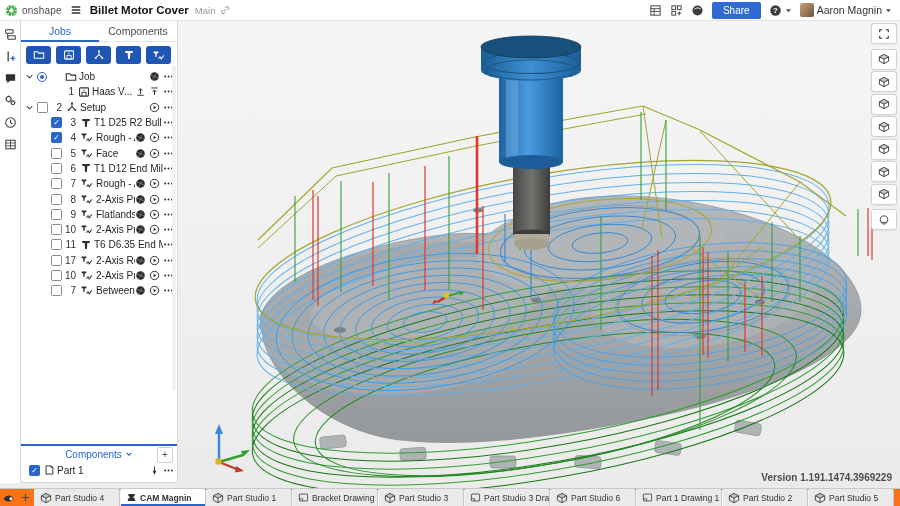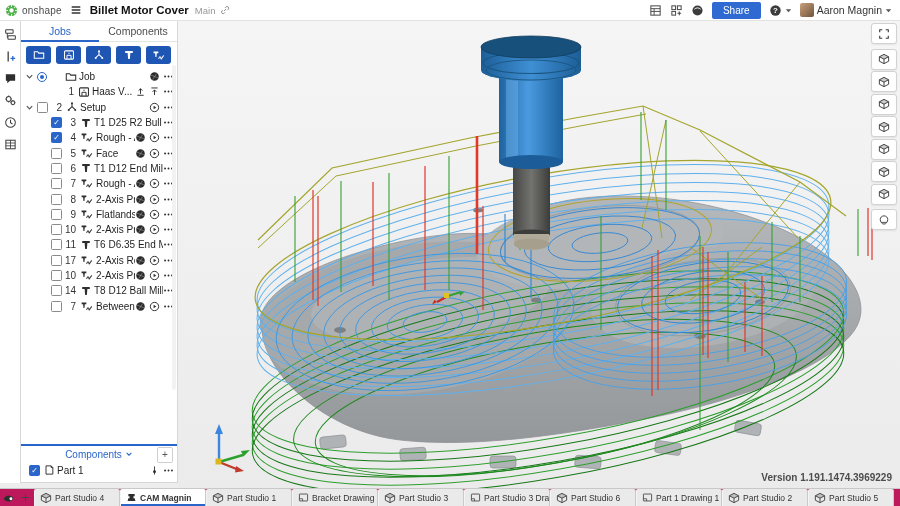--- a/index.html
+++ b/index.html
@@ -54,21 +54,21 @@
   
   .viewport{position:absolute;top:21px;left:178px;right:0;bottom:18px;background:linear-gradient(#f5f5f5,#ebebeb);font-weight:bold;}
   .scene{position:absolute;inset:0;width:100%;height:100%;}
   .rtb{position:absolute;top:2px;right:3px;display:flex;flex-direction:column;gap:1.5px;}
   .rtb-btn{width:24px;height:19px;background:#fff;border:1px solid #d2d2d2;border-radius:3px;display:flex;align-items:center;justify-content:center;color:#3a3a3a;box-shadow:0 1px 2px rgba(0,0,0,.07);cursor:pointer;}
   .rtb-btn:first-child{margin-bottom:3px;}
   .rtb-btn:last-child{margin-top:3px;}
   .version{position:absolute;right:8px;bottom:5px;font-size:10px;color:#4c4c4c;}
 
   
-  .tabbar{position:absolute;left:0;right:0;bottom:0;height:18px;background:#be185d;border-top:1px solid #c8c8c8;display:flex;align-items:stretch;box-sizing:border-box;}
+  .tabbar{position:absolute;left:0;right:0;bottom:0;height:18px;background:#f97316;border-top:1px solid #c8c8c8;display:flex;align-items:stretch;box-sizing:border-box;}
   .hand{width:17px;display:flex;align-items:center;justify-content:center;color:#2e2e2e;cursor:pointer;}
   .addtab{width:17px;display:flex;align-items:center;justify-content:center;color:#444;cursor:pointer;}
   .btab{flex:0 0 86px;display:flex;align-items:center;gap:3px;padding:0 5px;box-sizing:border-box;background:#eaeaea;border-right:1px solid #c9c9c9;border-left:1px solid #f4f4f4;font-size:8.5px;color:#333;overflow:hidden;white-space:nowrap;cursor:pointer;border-radius:2px 2px 0 0;}
   .btab.active{background:#fff;box-shadow:inset 0 -2px 0 #2a65c9;font-weight:bold;}
   .btab .ic{flex:0 0 auto;color:#444;display:flex;}
 </style>
 </head>
 <body>
 
 <div class="app">
@@ -627,40 +627,20 @@
                 <circle cx="7" cy="7" r="5.4" fill="#2b2b2b"></circle>
                 <path d="M2.6 5.2l8.6 3.4M4.6 11l5-7.6" stroke="#aaa" stroke-width=".7"></path>
               </svg>
             </span>
             <span class="ic" style="display:flex;align-items:center">
               <svg width="11" height="11" viewBox="0 0 14 14">
                 <circle cx="7" cy="7" r="5.3" fill="none" stroke="currentColor" stroke-width="1.2"></circle>
                 <path d="M5.9 4.9 9.2 7 5.9 9.1z" fill="currentColor"></path>
               </svg>
             </span>
-            <span class="ic" style="display:flex;align-items:center">
-              <svg width="11" height="11" viewBox="0 0 14 14">
-                <circle cx="2.6" cy="7" r="1.2" fill="currentColor"></circle>
-                <circle cx="7" cy="7" r="1.2" fill="currentColor"></circle>
-                <circle cx="11.4" cy="7" r="1.2" fill="currentColor"></circle>
-              </svg>
-            </span>
-          </span>
-        </div>
-        <div class="trow ind">
-          <span class="chev"></span>
-          <span class="cb"></span>
-          <span class="num">14</span>
-          <span class="ric">
-            <svg width="12" height="12" viewBox="0 0 14 14">
-              <path d="M2.6 2.4h8.8v2.4H8.6L8 11.8H6L5.4 4.8H2.6z" fill="currentColor"></path>
-            </svg>
-          </span>
-          <span class="lbl">T8 D12 Ball Mill</span>
-          <span class="trail">
             <span class="ic" style="display:flex;align-items:center">
               <svg width="11" height="11" viewBox="0 0 14 14">
                 <circle cx="2.6" cy="7" r="1.2" fill="currentColor"></circle>
                 <circle cx="7" cy="7" r="1.2" fill="currentColor"></circle>
                 <circle cx="11.4" cy="7" r="1.2" fill="currentColor"></circle>
               </svg>
             </span>
           </span>
         </div>
         <div class="trow ind">

